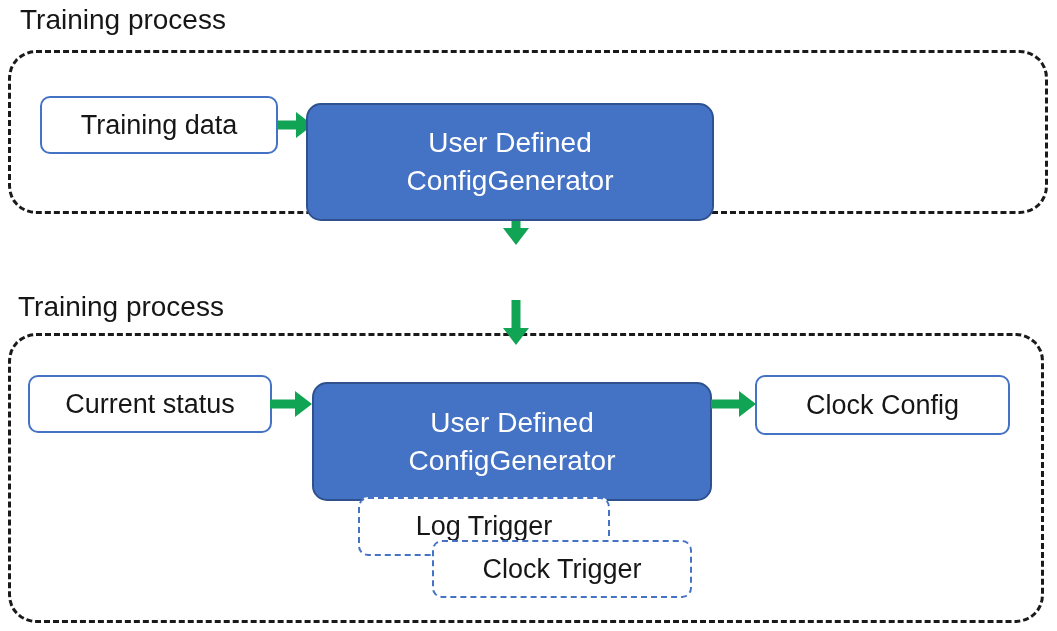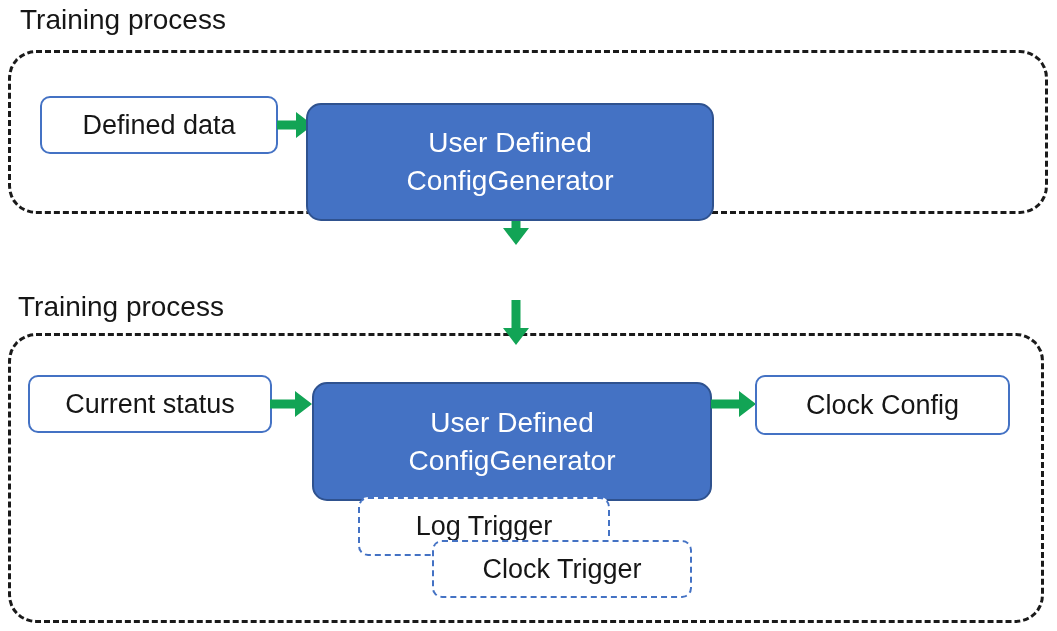--- a/index.html
+++ b/index.html
@@ -83,21 +83,21 @@
 </head>
 <body>
 
 <div class="canvas">
 
   <div class="section-label" style="left:20px; top:4px;">Training process</div>
 
   <div class="dashed-container" style="left:8px; top:50px; width:1040px; height:164px;"></div>
 
   <div class="white-box z2" style="left:40px; top:96px; width:238px; height:58px;">
-    <span>Defined data</span>
+    <span>Training data</span>
   </div>
 
   <svg class="arrow z2" style="left:277px; top:111px;" width="36" height="28" viewBox="0 0 36 28">
     <polygon points="0,9.5 19,9.5 19,1 36,14 19,27 19,18.5 0,18.5"></polygon>
   </svg>
 
   <div class="blue-box z2" style="left:306px; top:67px; width:408px; height:118px;">
     <span>User Defined</span>
     <span>ConfigGenerator</span>
   </div>

